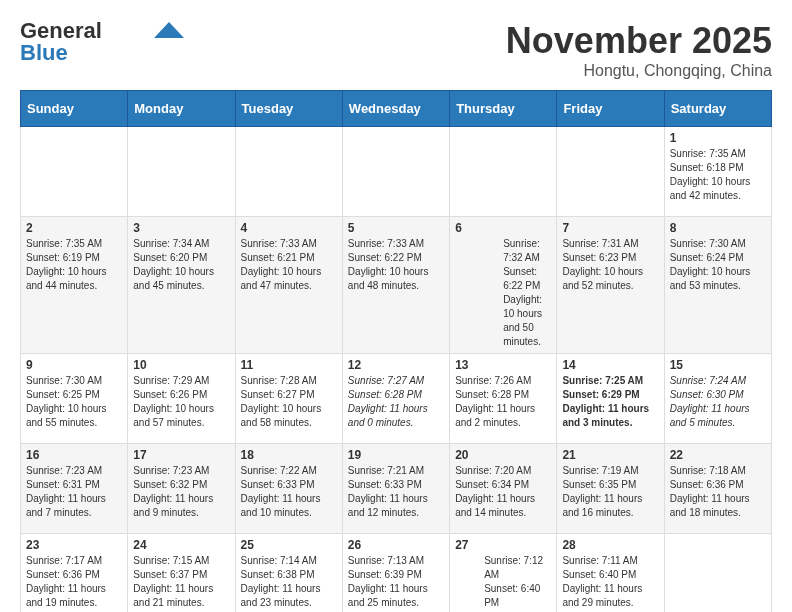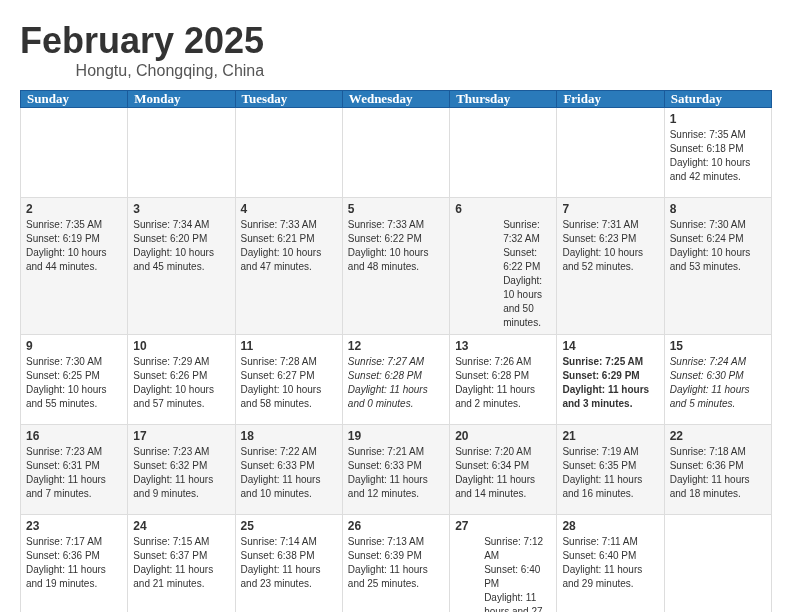--- a/index.html
+++ b/index.html
@@ -47,24 +47,23 @@
     }
     .calendar {
       width: 100%;
       border-collapse: collapse;
       border: 1px solid #ccc;
     }
     .calendar th {
       background-color: #2a7aba;
       color: #fff;
       text-align: left;
-      padding: 0 6px;
+      padding: 10px 6px;
       font-size: 13px;
       border: 1px solid #1a5a9a;
-      font-family: Liberation Serif, serif;
     }
     .calendar td {
       vertical-align: top;
       padding: 4px 5px;
       border: 1px solid #ddd;
       font-size: 10.5px;
       color: #333;
       width: calc(100% / 7);
       min-height: 90px;
       height: 90px;
@@ -87,22 +86,31 @@
       line-height: 1.4;
     }
     .empty-cell {
       background-color: #f9f9f9;
     }
   </style>
 </head>
 <body>
 
 <div class="header">
+  <div class="logo">
+    <div style="display:flex;align-items:center;">
+      <span class="logo-text">General</span>
+      <svg class="logo-arrow" viewBox="0 0 30 16">
+        <polygon points="0,16 15,0 30,16" fill="#2a7aba"></polygon>
+      </svg>
+    </div>
+    <span class="logo-text" style="color:#2a7aba;font-size:22px;font-weight:bold;">Blue</span>
+  </div>
   <div class="title-block">
-    <div class="month-title">February 2025</div>
+    <div class="month-title">November 2025</div>
     <div class="location">Hongtu, Chongqing, China</div>
   </div>
 </div>
 
 <table class="calendar">
   <thead>
     <tr>
     <th>Sunday</th>
         <th>Monday</th>
         <th>Tuesday</th>

